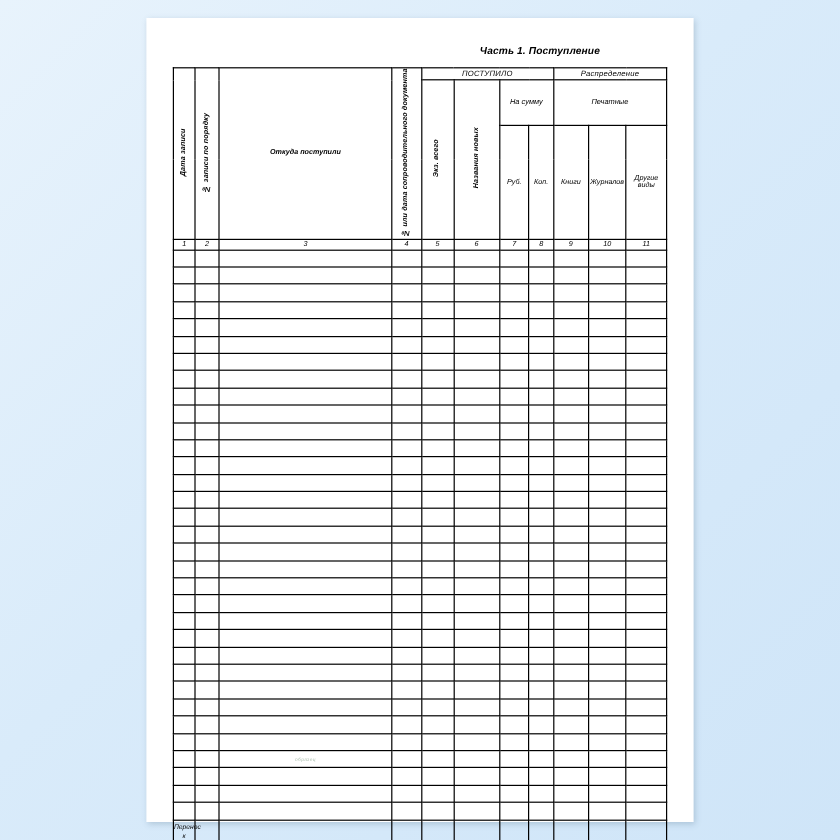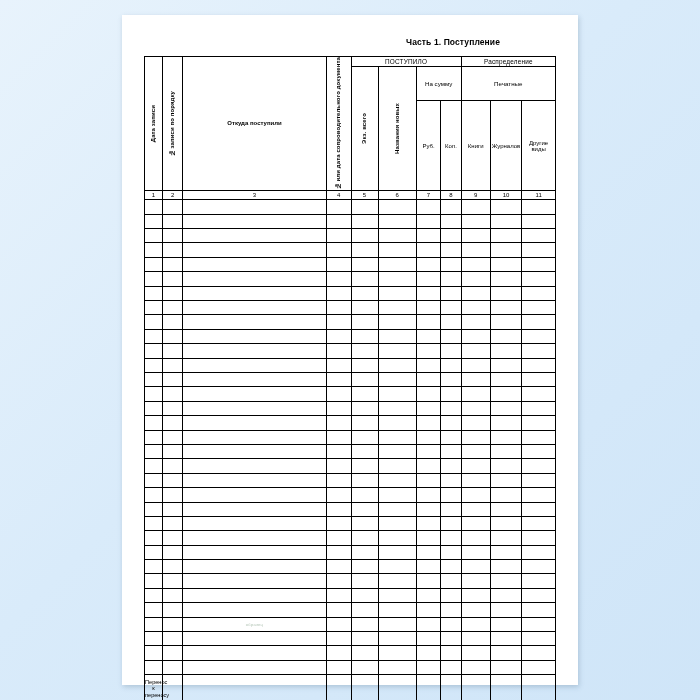--- a/index.html
+++ b/index.html
@@ -28,20 +28,21 @@
     height: 670px;
     background: #ffffff;
     box-shadow: 1px 2px 5px rgba(60,90,120,0.25);
   }
   #page-inner {
     position: absolute;
     left: 22px;
     top: 22px;
     width: 358px;
     height: 640px;
+    font-style: italic;
   }
   .doc-title {
     text-align: right;
     font-size: 8.5px;
     font-weight: bold;
     color: #000;
     letter-spacing: 0.1px;
     margin-bottom: 9px;
     padding-right: 2px;
   }

